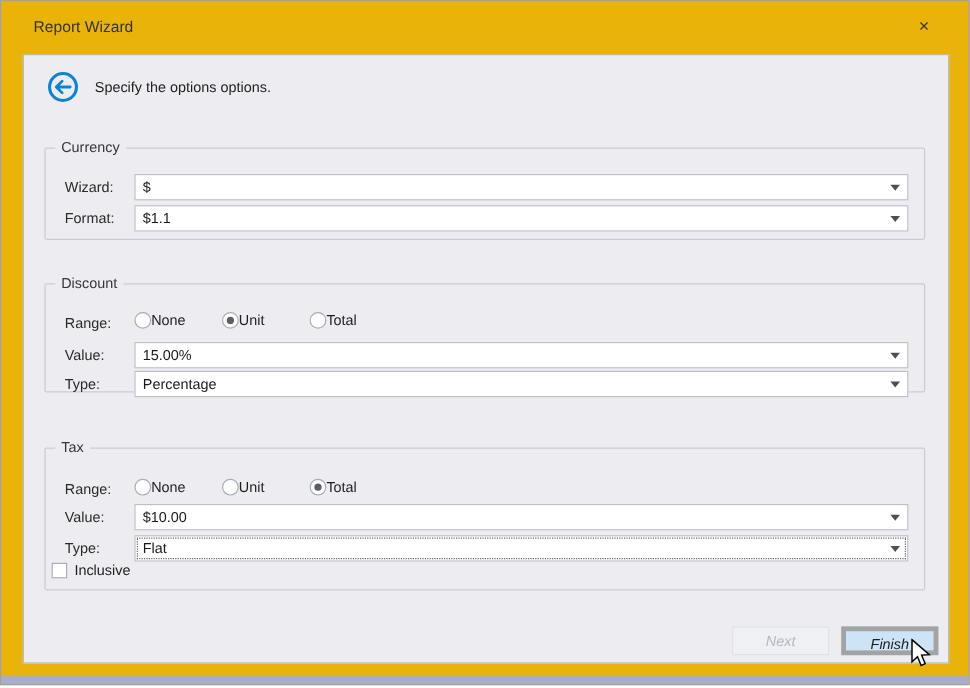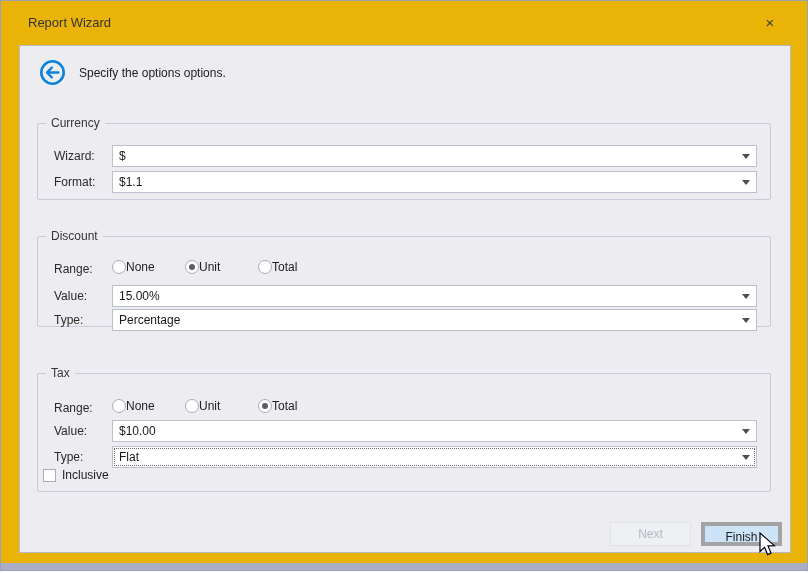--- a/index.html
+++ b/index.html
@@ -40,21 +40,21 @@
 
   .radio-opt { position:absolute; display:flex; align-items:center; gap:0; }
   .radio { width:14px; height:14px; border-radius:50%; background:#fff; border:1px solid #a8adba;
            position:relative; flex:0 0 auto; }
   .radio.on::after { content:''; position:absolute; left:3px; top:3px; width:6px; height:6px;
            border-radius:50%; background:#5c5e66; }
 
   .check-opt { position:absolute; display:flex; align-items:center; gap:6px; }
   .checkbox { width:13px; height:13px; background:#fff; border:1px solid #a8adba; flex:0 0 auto; }
 
-  .btn { position:absolute; top:476px; width:81px; height:24px; text-align:center; line-height:22px; }
+  .btn { position:absolute; top:476px; width:81px; height:24px; text-align:center; line-height:22px;font-style:italic; }
   .btn-next { left:590px; background:#eef0f4; border:1px solid #e0e2e9; color:#b3b8c4; }
   .btn-finish { left:681px; background:#cde3f7; border:4px solid #a3a3a3; color:#1d1d1d; }
 
   .cursor { position:absolute; left:758px; top:532px; width:18px; height:27px; z-index:50; }
 </style>
 </head>
 <body>
 
 <div class="window">
 

